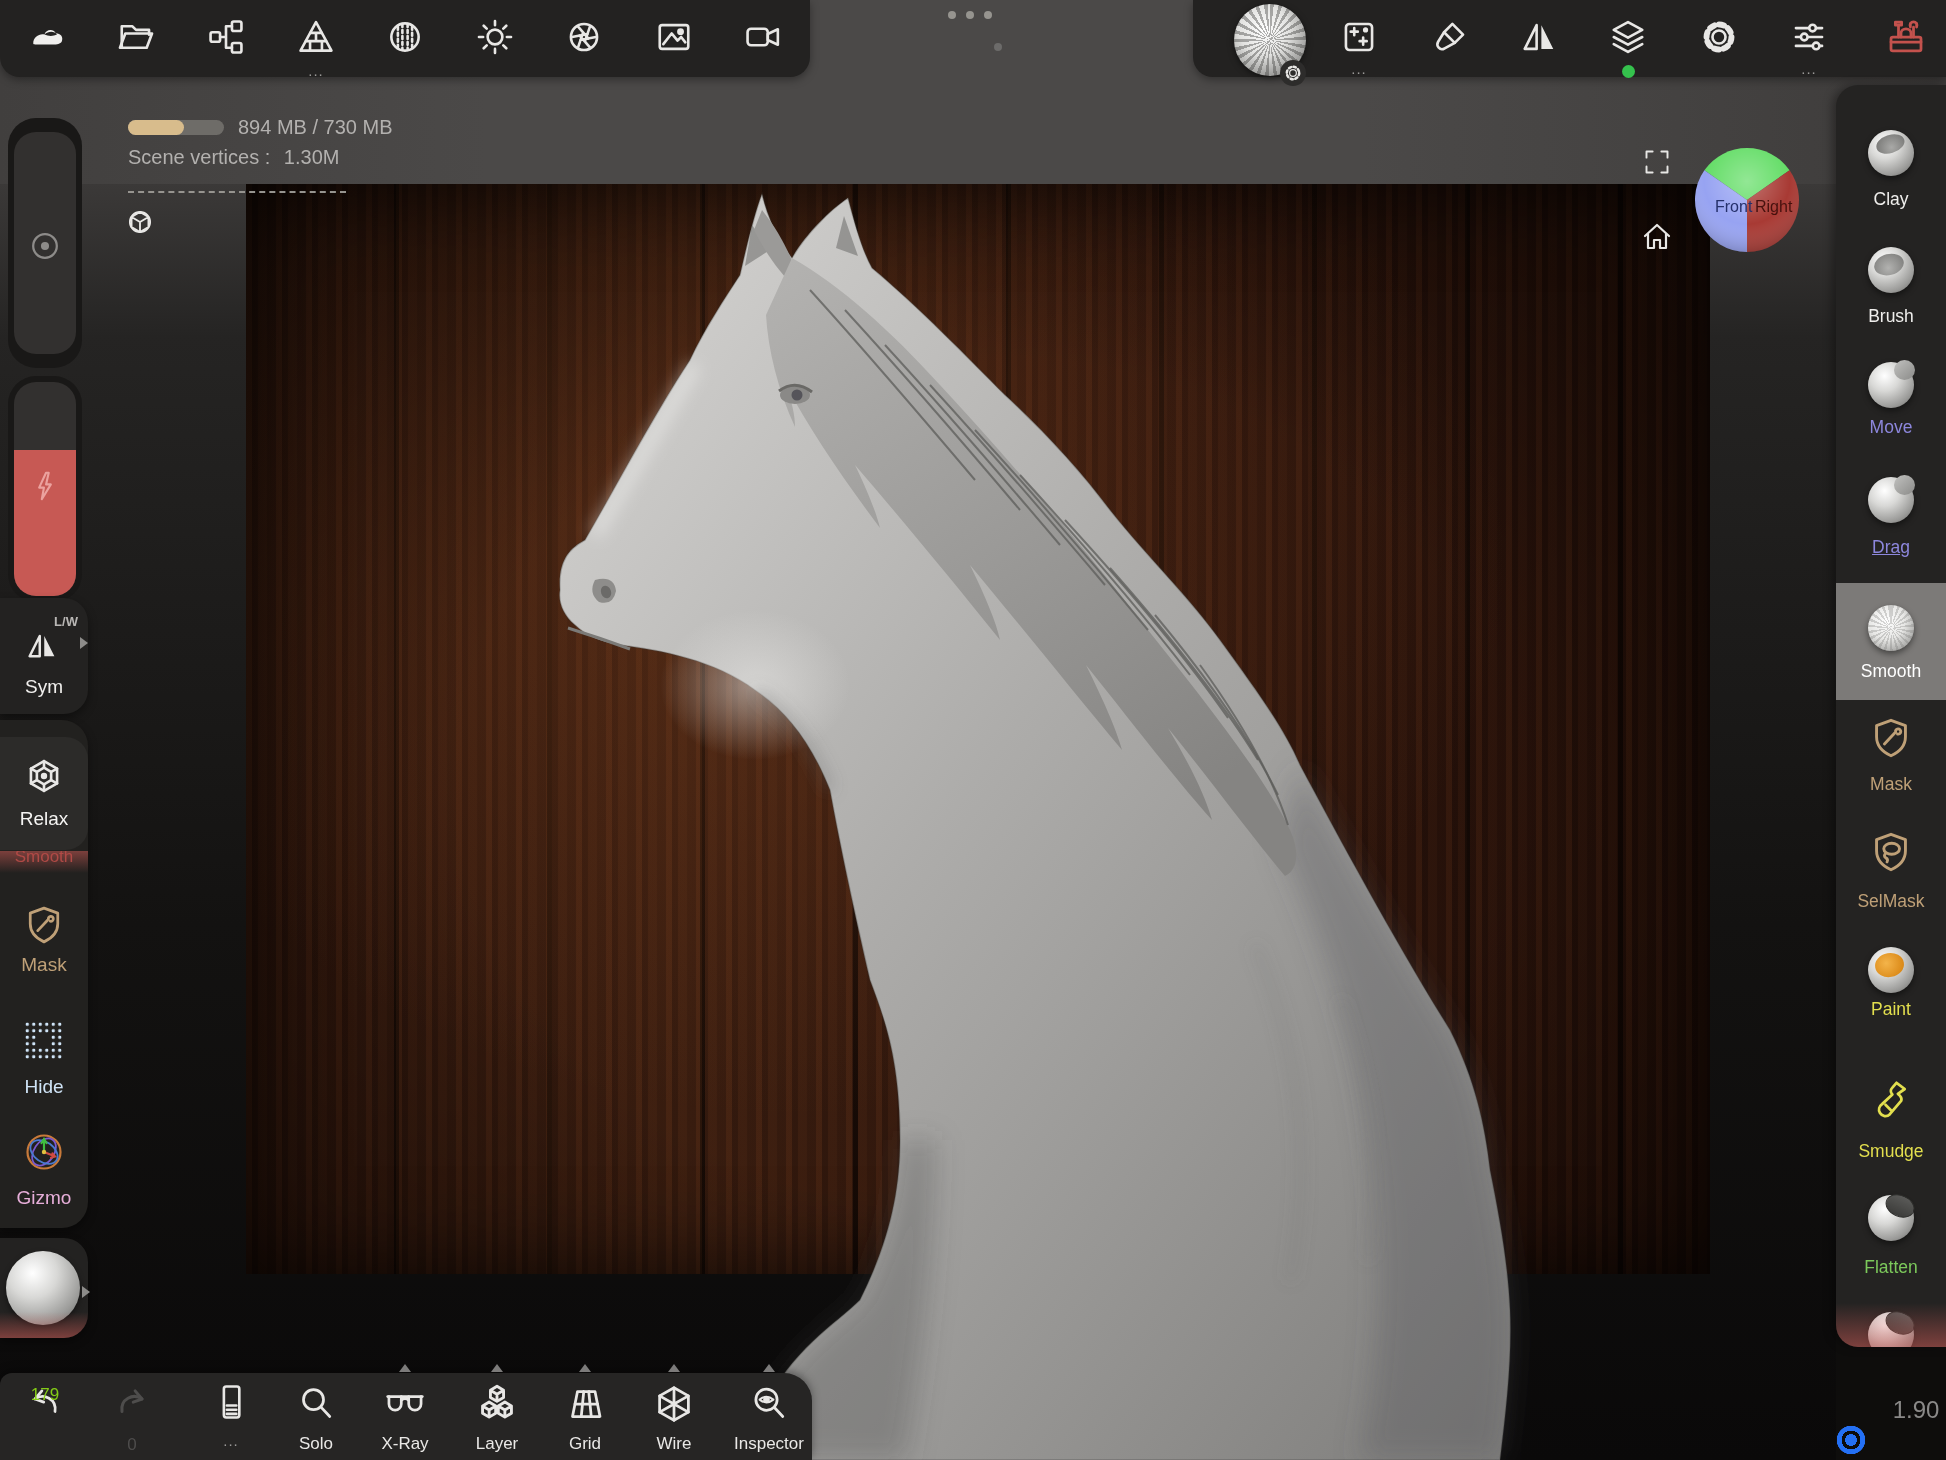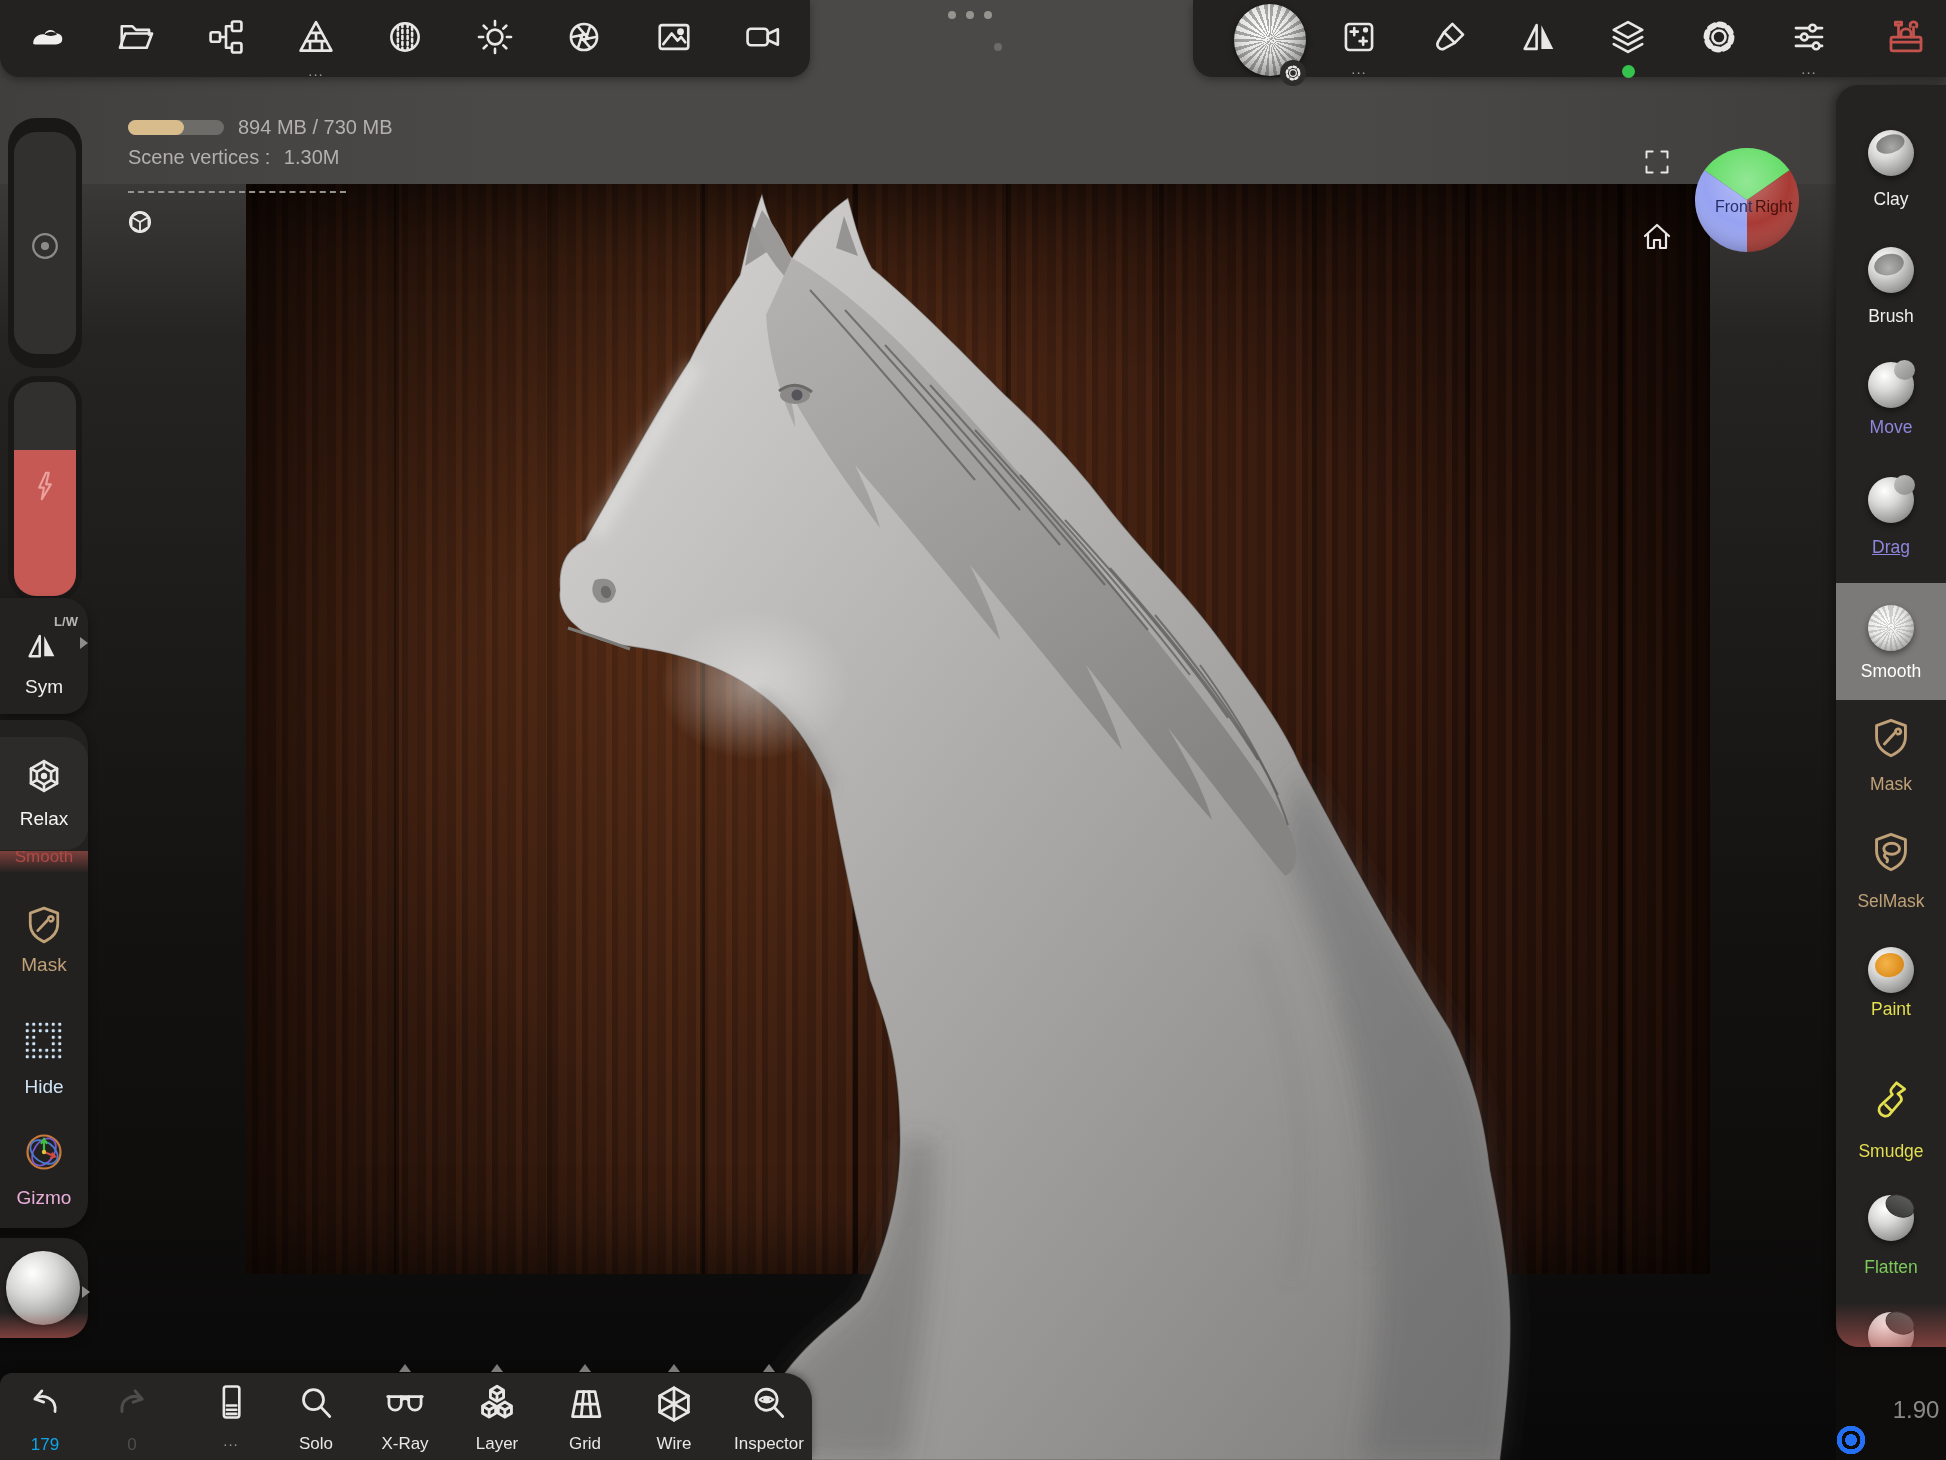--- a/index.html
+++ b/index.html
@@ -488,21 +488,21 @@
   </div>
 
   <div class="bbar"></div>
 
   <svg class="abs ctr" style="left:45px;top:1404px;" width="40" height="40" viewBox="0 0 32 32">
     <g class="ic" stroke-width="2.4">
         <path d="M24,22 C25.5,12 15,7 8,12"></path>
         <path d="M8,12 L13.5,5.5 M8,12 L15,14.5"></path>
       </g>
   </svg>
-  <div class="lbl" style="left:45px;top:1435px;font-size:17px;color:#0ea5e9;">179</div>
+  <div class="lbl" style="left:45px;top:1385px;font-size:17px;color:#84cc16;">179</div>
 
   <svg class="abs ctr" style="left:132px;top:1404px;" width="40" height="40" viewBox="0 0 32 32">
     <g fill="none" stroke="#4e4d4c" stroke-width="2.4" stroke-linecap="round">
         <path d="M8,22 C6.5,12 17,7 24,12"></path>
         <path d="M24,12 L18.5,5.5 M24,12 L17,14.5"></path>
       </g>
   </svg>
   <div class="lbl" style="left:132px;top:1435px;font-size:17px;color:#4e4d4c;">0</div>
 
   <svg class="abs ctr" style="left:231px;top:1402px;" width="38" height="38" viewBox="0 0 32 32">

